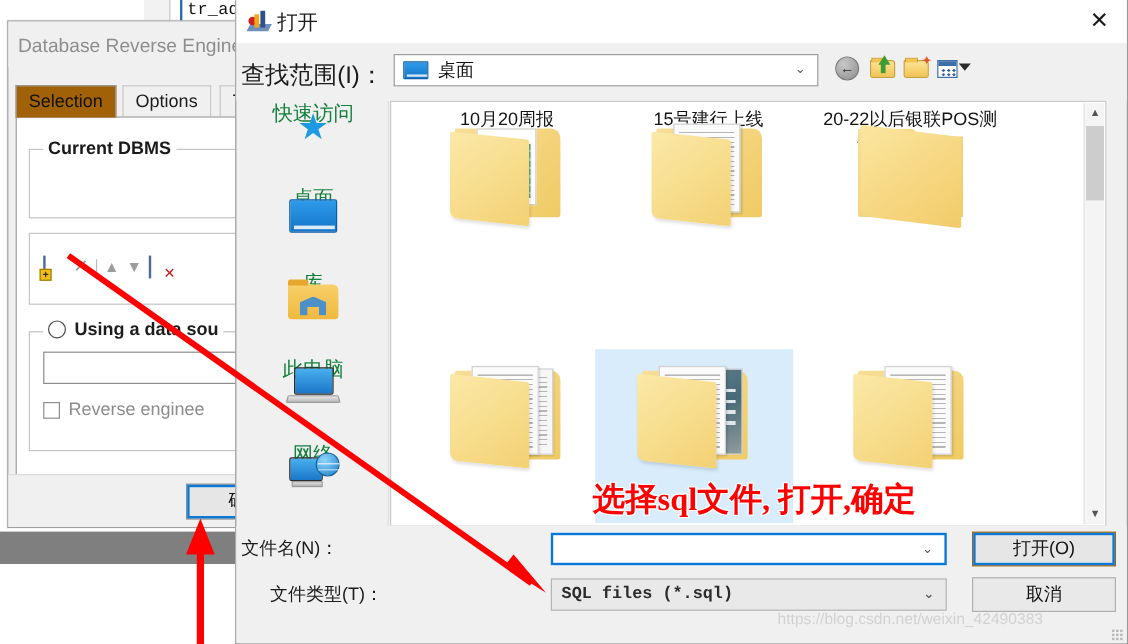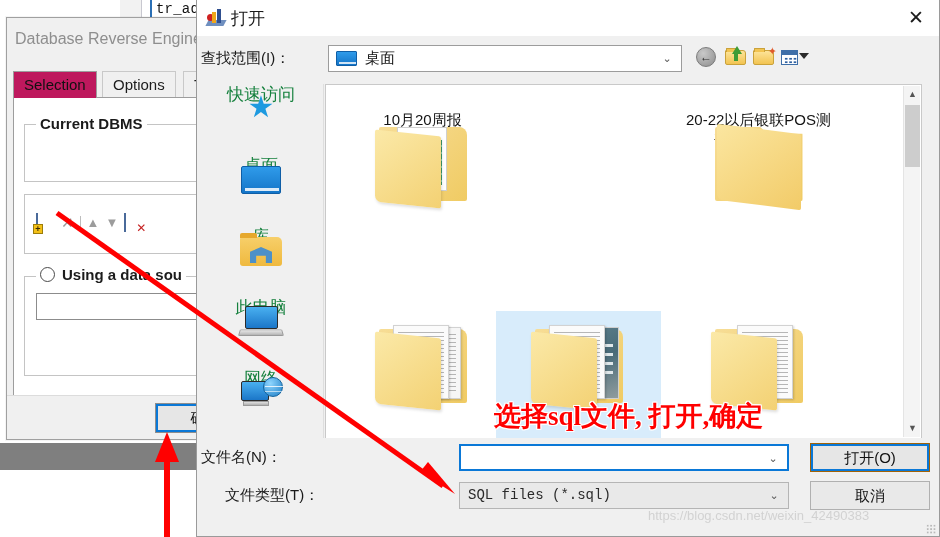--- a/index.html
+++ b/index.html
@@ -48,21 +48,21 @@
   }
   .pd-body {
     position: absolute; left: 6px; top: 38px; width: 288px; height: 381px;
   }
   .pd-tabs { position: absolute; left: 0; top: 15px; height: 27px; }
   .pd-tab {
     position: absolute; top: 0; height: 27px; padding: 4px 10px 0 10px;
     font-size: 15px; color: #1c1c1c; white-space: nowrap;
     border: 1px solid #c9c9c9; border-bottom: none; background: #f0f0f0;
   }
-  .pd-tab.active { background: #be185d; color: #111; border-color: #9d9d9d; z-index: 3; text-align: center; }
+  .pd-tab.active { background: #a16207; color: #111; border-color: #9d9d9d; z-index: 3; text-align: center; }
   .pd-tab.t1 { left: 0; }
   .pd-tab.t2 { left: 89px; }
   .pd-tab.t3 { left: 170px; }
   .pd-tabpanel {
     position: absolute; left: 0; top: 41px; width: 288px; height: 340px;
     background: #ffffff; border: 1px solid #9d9d9d;
   }
   .grp-box {
     position: absolute; border: 1px solid #c4c4c4; border-radius: 0;
   }
@@ -158,21 +158,21 @@
   }
   .dlg-close {
     position: absolute; right: 0; top: 0; width: 46px; height: 36px;
     color: #1b1b1b; font-size: 19px; text-align: center; line-height: 35px;
   }
 
   .dlg-row-top {
     position: absolute; left: 0; top: 36px; width: 742px; height: 48px; background: #f0f0f0;
   }
   .lbl-lookin {
-    position: absolute; left: 133px; top: 13px; font-size: 15px; color: #1a1a1a; white-space: nowrap;
+    position: absolute; left: 133px; top: 13px; font-size: 20px; color: #1a1a1a; white-space: nowrap;
   }
   .lookin-combo {
     position: absolute; left: 131px; top: 9px; width: 354px; height: 27px;
     background: #ffffff; border: 1px solid #9c9c9c;
   }
   .lookin-mon {
     position: absolute; left: 7px; top: 5px; width: 21px; height: 15px;
     background: linear-gradient(#2f9bea, #1475c8); border: 1px solid #0f5ea6; border-radius: 1px;
   }
   .lookin-mon::after {
@@ -299,21 +299,21 @@
   .ico-net .globe::after {
     content:""; position:absolute; left:1px; top:8px; width:18px; height:4px;
     border-top:1px solid rgba(255,255,255,0.8); border-bottom:1px solid rgba(255,255,255,0.6);
   }
 
   .filelist {
     position: absolute; left: 128px; top: 84px; width: 597px; height: 355px;
     background: #ffffff; border: 1px solid #c9c9c9;
   }
   .fitem {
-    position: absolute; width: 165px; height: 155px; text-align: center; margin-top: 20px;
+    position: absolute; width: 165px; height: 155px; text-align: center;
   }
   .fitem.selected { background: #d8ecfb; }
   .fitem .fi { position: relative; width: 100%; height: 110px; }
   .fitem .fl {
     font-size: 15px; color: #141414; line-height: 21px; padding: 0 4px;
     word-break: break-all;
   }
 
   .fldr {
     position: absolute; left: 50%; top: 10px; transform: translateX(-50%);
@@ -417,21 +417,21 @@
     position: absolute; left: 262px; top: 6px; width: 330px; height: 27px;
     background: #ffffff; border: 2px solid #0a78d7;
   }
   .fname-input {
     position: absolute; left: 5px; top: 3px; width: 300px; height: 19px;
     font-size: 14px; color: #111; border: none; outline: none; background: transparent;
     font-family: "Liberation Mono", monospace;
   }
   .ftype-combo {
     position: absolute; left: 262px; top: 44px; width: 330px; height: 27px;
-    background: #e9e9e9; border: 1px solid #b5b5b5;
+    background: #e9e9e9; border: 1px solid #b5b5b5; font-weight: bold;
   }
   .ftype-text {
     position: absolute; left: 8px; top: 4px; font-size: 14px; color: #2b2b2b;
     font-family: "Liberation Mono", "DejaVu Sans Mono", monospace; white-space: nowrap;
   }
   .btn-open {
     position: absolute; left: 613px; top: 5px; width: 120px; height: 29px;
     background: #e6e6e6; border: 1px solid #a16207;
     outline: 2px solid #0a78d7; outline-offset: -3px;
     font-size: 15px; color: #111; text-align: center; line-height: 27px;
@@ -497,20 +497,24 @@
             <span class="grid-ico"></span><span class="badge-x">✕</span>
           </span>
         </div>
 
         <div class="grp-box" style="left:10px; top:178px; width:268px; height:100px;"></div>
         <div class="pd-radio-row" style="left:22px; top:168px; background:#fff; padding:0 4px;">
           <span class="radio-outer"></span>
           <span class="radio-label">Using a data sou</span>
         </div>
         <div class="pd-textbox" style="left:22px; top:195px; width:246px; height:27px;"></div>
+        <div class="chk-row" style="left:22px; top:235px;">
+          <span class="chk-box"></span>
+          <span class="chk-label">Reverse enginee</span>
+        </div>
       </div>
     </div>
 
     <div class="pd-footer">
       <div class="pd-ok">确</div>
     </div>
   </div>
 
   <div class="desk-band"></div>
   <div class="desk-white"></div>
@@ -595,20 +599,32 @@
             <span class="xlsx">
                 <span class="xgrid"></span>
                 <span class="xbadge">X</span>
               </span>
             <span class="front"></span>
           </span>
         </span>
         <div class="fl">10月20周报</div>
       </div>
 
+      <div class="fitem" style="left:182px; top:4px;">
+        <span class="fi">
+          <span class="fldr">
+            <span class="back"></span>
+            <span class="doc">
+                <span class="lines"></span>
+              </span>
+            <span class="front"></span>
+          </span>
+        </span>
+        <div class="fl">15号建行上线</div>
+      </div>
 
       <div class="fitem" style="left:350px; top:4px;">
         <span class="fi">
           <span class="fldr">
             <span class="back plainR"></span>
             <span class="frontPlain"></span>
           </span>
         </span>
         <div class="fl">20-22以后银联POS测试要替换Impl</div>
       </div>

